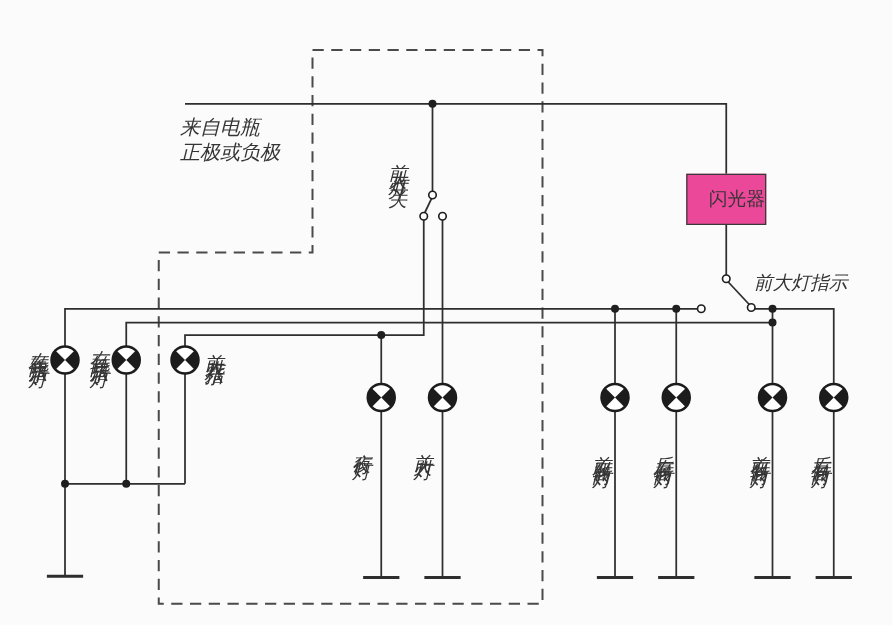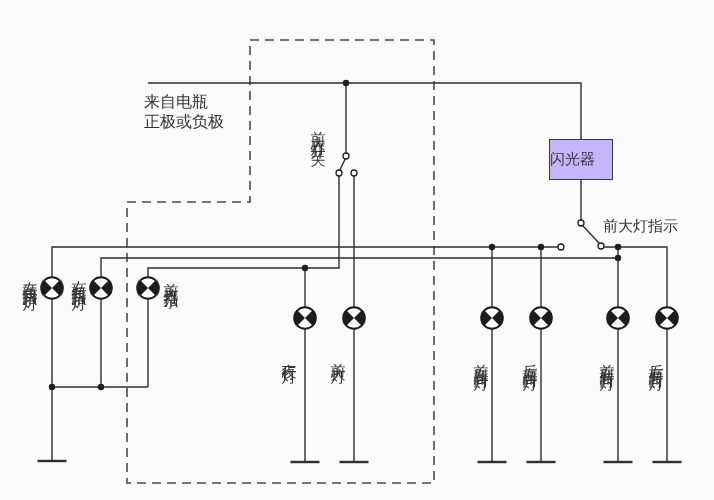--- a/index.html
+++ b/index.html
@@ -10,36 +10,37 @@
     font-family:"DejaVu Sans","Liberation Sans",sans-serif;
     overflow:hidden;
   }
   .stage svg{position:absolute;left:0;top:0;}
   .lbl{
     position:absolute;
     color:#353535;
     font-size:15px;
     line-height:19px;
     white-space:pre-line;
+    font-style:italic;
   }
   .vert{
     writing-mode:vertical-rl;
     text-orientation:upright;
     letter-spacing:3px;
     line-height:18px;
   }
   .battery-lbl{font-size:16px;line-height:20px;}
   .switch-lbl{letter-spacing:5px;}
   .flasher-box{
     position:absolute;
     left:549px;top:139px;
     width:62px;height:39px;
     border:1.5px solid #3a3a3a;
-    background:#c4b5fd;
-    display:flex;align-items:center;justify-content:flex-start;
+    background:#ec4899;
+    display:flex;align-items:center;justify-content:flex-end;
     color:#353535;font-size:15px;
   }
 </style>
 </head>
 <body>
 
 <div class="stage">
 
   <svg width="714" height="500" viewBox="0 0 714 500">
     <defs>

